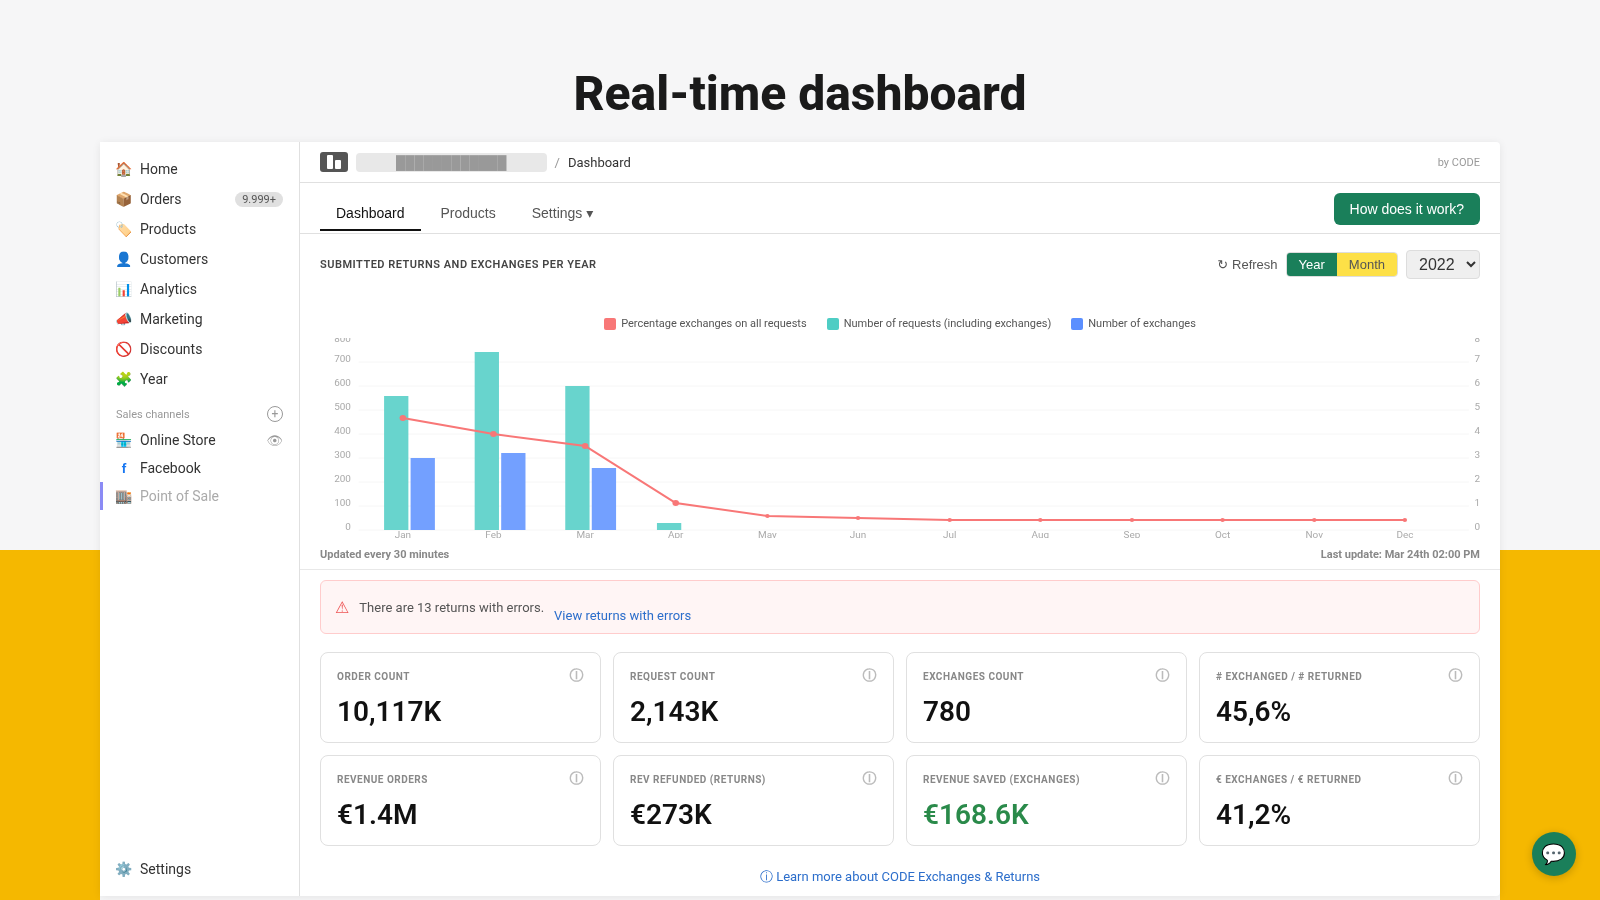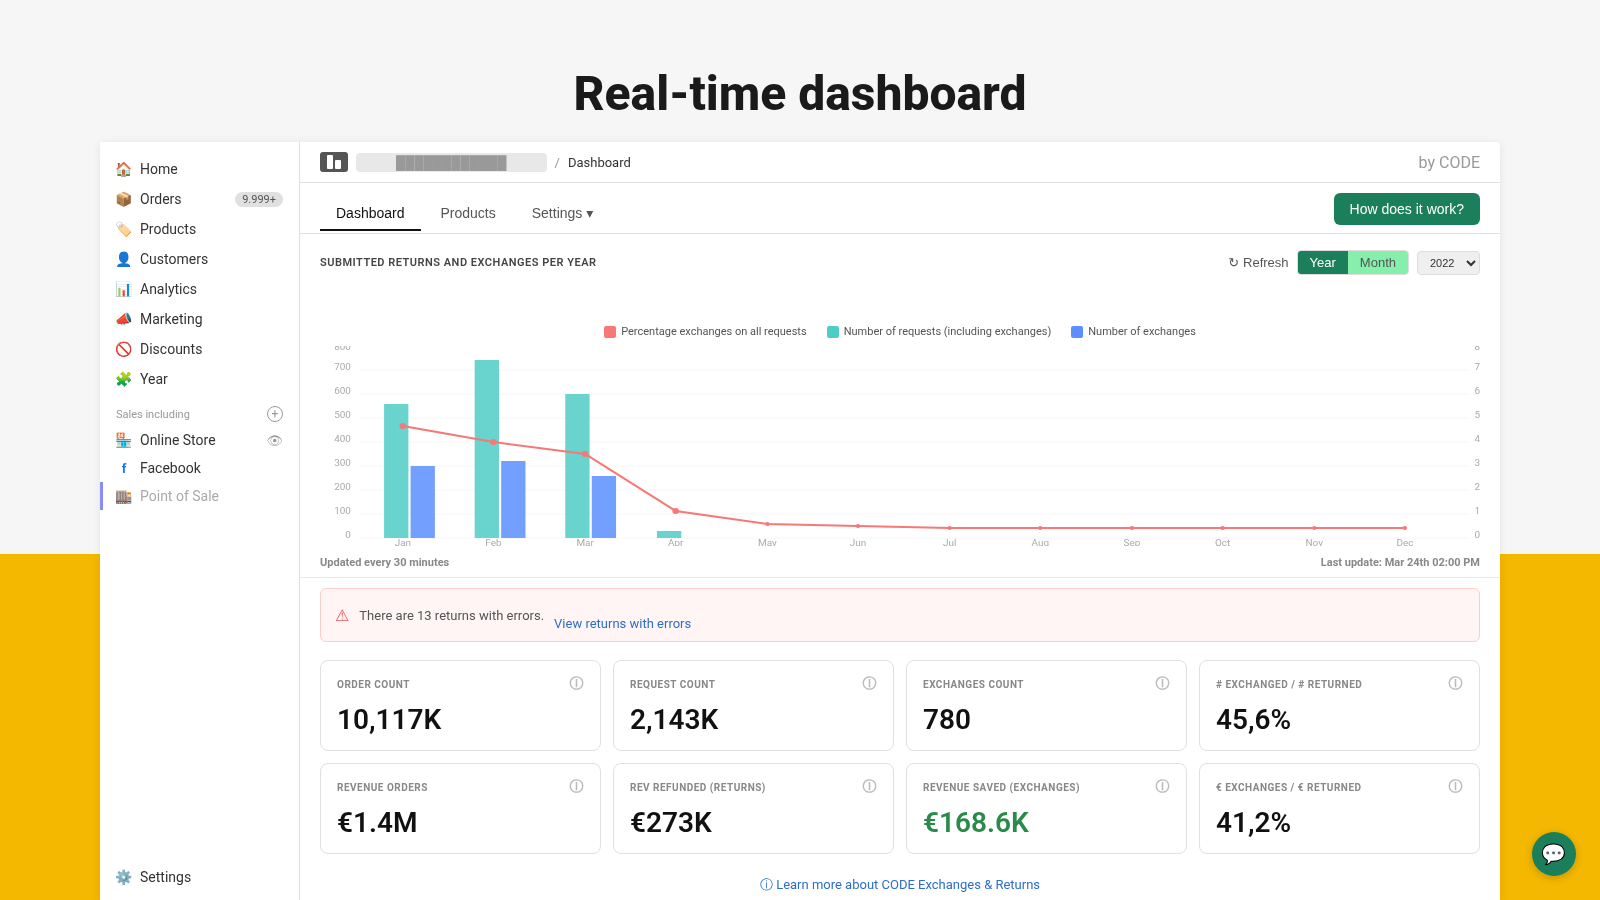--- a/index.html
+++ b/index.html
@@ -165,21 +165,21 @@
       border-radius: 4px;
       padding: 2px 40px;
     }
 
     .topbar-separator { color: #999; font-size: 13px; }
 
     .topbar-page { font-size: 13px; color: #333; }
 
     .topbar-right {
       margin-left: auto;
-      font-size: 16px;
+      font-size: 11px;
       color: #999;
     }
 
     
     .tabs-bar {
       display: flex;
       align-items: center;
       padding: 10px 20px 0;
       gap: 4px;
       border-bottom: 1px solid #e0e0e0;
@@ -218,21 +218,21 @@
 
     
     .chart-section {
       padding: 16px 20px 8px;
       border-bottom: 1px solid #e8e8e8;
     }
 
     .chart-header {
       display: flex;
       align-items: center;
-      margin-bottom: 22px;
+      margin-bottom: 10px;
     }
 
     .chart-title {
       font-size: 11px;
       font-weight: 600;
       color: #444;
       letter-spacing: 0.5px;
       text-transform: uppercase;
     }
 
@@ -245,25 +245,25 @@
 
     .refresh-btn {
       display: flex; align-items: center; gap: 4px;
       font-size: 13px; color: #555; cursor: pointer;
       border: none; background: none;
     }
     .period-group {
       display: flex; border: 1px solid #ddd; border-radius: 4px; overflow: hidden;
     }
     .period-btn {
-      padding: 4px 12px; font-size: 13px; border: none; background: #86efac; cursor: pointer; color: #555;
+      padding: 4px 12px; font-size: 13px; border: none; background: #fde047; cursor: pointer; color: #555;
     }
     .period-btn.active { background: #1a7f5a; color: #fff; }
     .year-select {
-      padding: 4px 8px; font-size: 11px; border: 1px solid #ddd; border-radius: 4px; color: #333;
+      padding: 4px 8px; font-size: 16px; border: 1px solid #ddd; border-radius: 4px; color: #333;
     }
 
     
     .chart-legend {
       display: flex;
       align-items: center;
       justify-content: center;
       gap: 20px;
       font-size: 11px;
       color: #555;
@@ -409,21 +409,21 @@
     <div class="sidebar-item">
       <span class="sidebar-icon">🚫</span>
       <span>Discounts</span>
     </div>
     <div class="sidebar-item">
       <span class="sidebar-icon">🧩</span>
       <span>Year</span>
     </div>
 
     <div class="sidebar-section-label">
-      <span>Sales including</span>
+      <span>Sales channels</span>
       <div class="add-btn">+</div>
     </div>
     <div class="sidebar-channel-item">
       <span class="sidebar-icon">🏪</span>
       <span>Online Store</span>
       <span class="eye-btn">👁</span>
     </div>
     <div class="sidebar-channel-item">
       <span class="sidebar-icon" style="font-size:13px;font-weight:700;color:#1877f2;">f</span>
       <span>Facebook</span>

